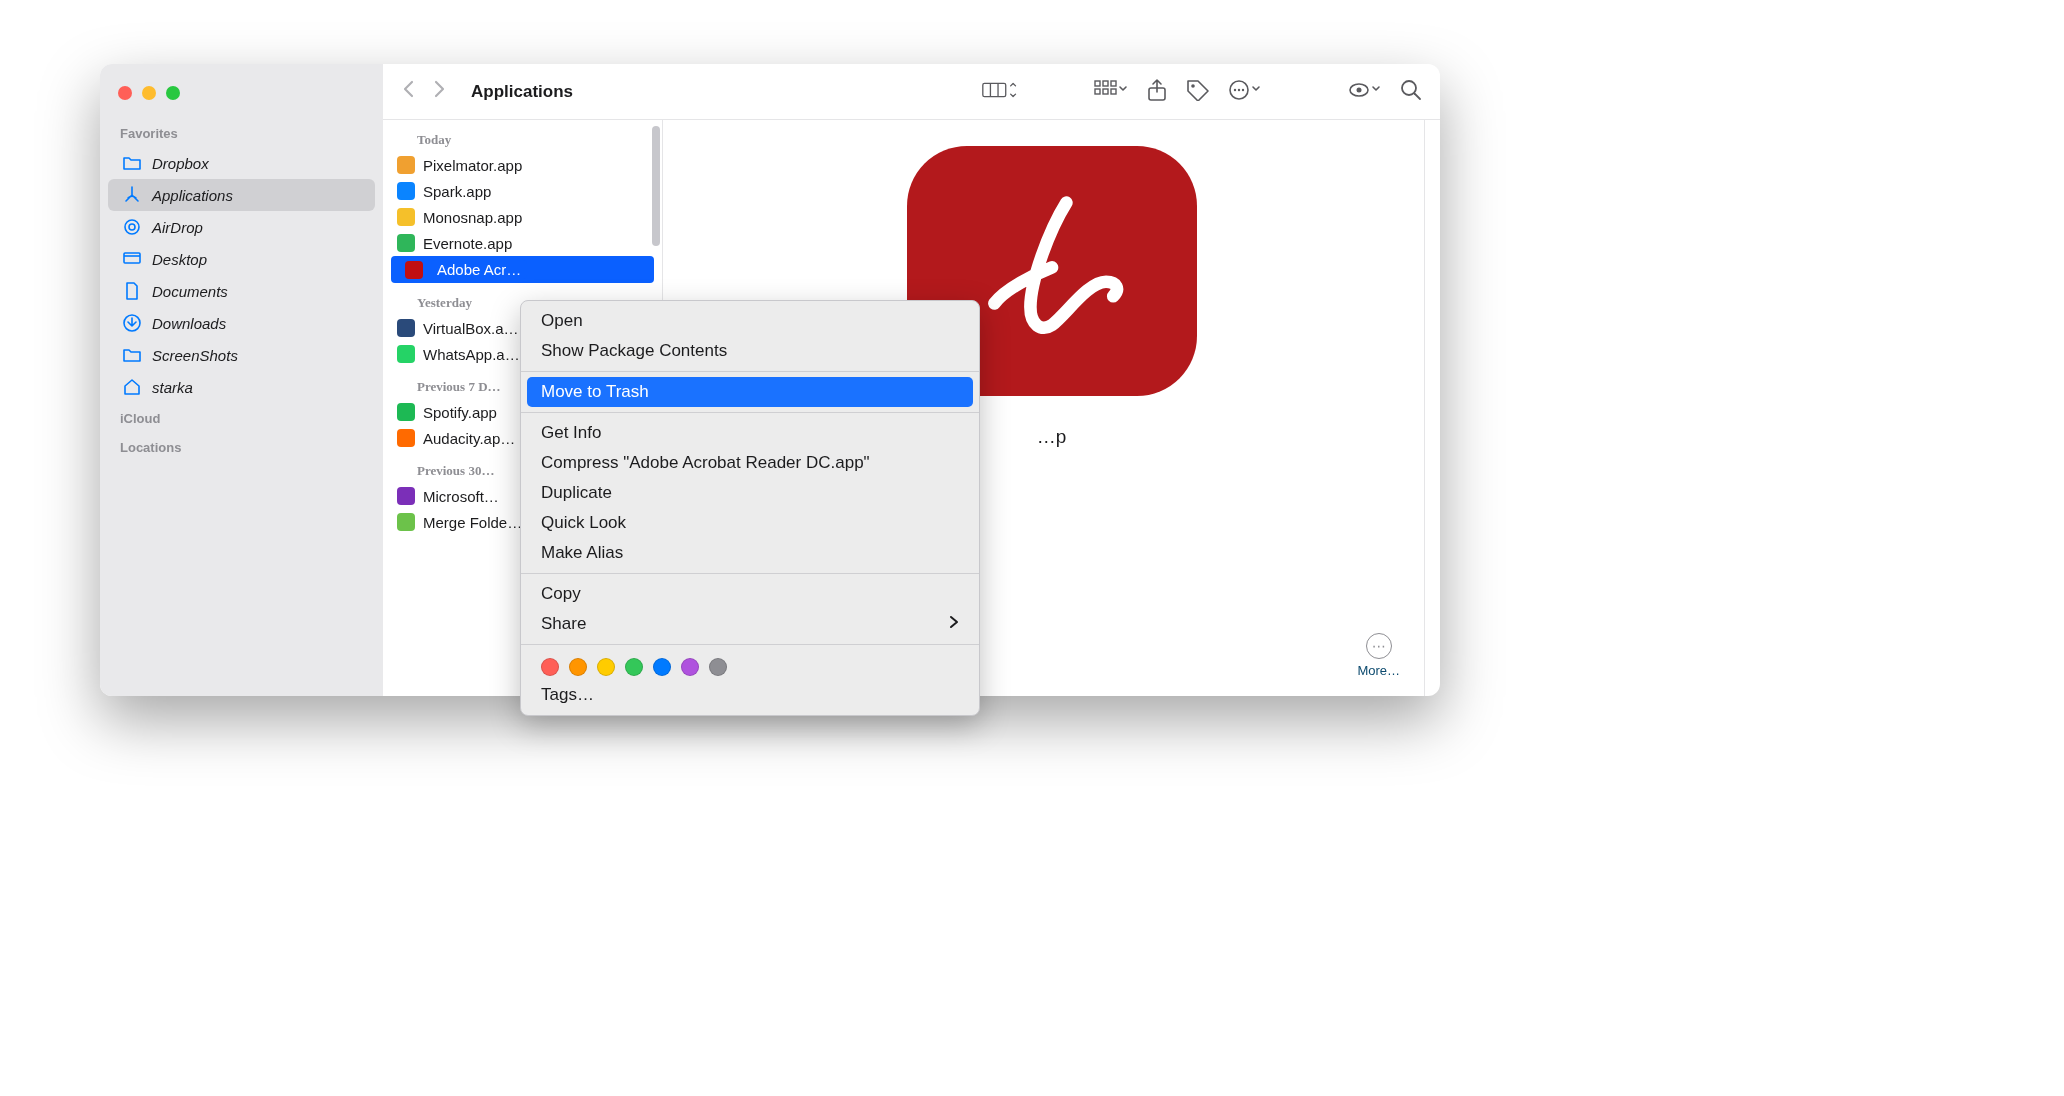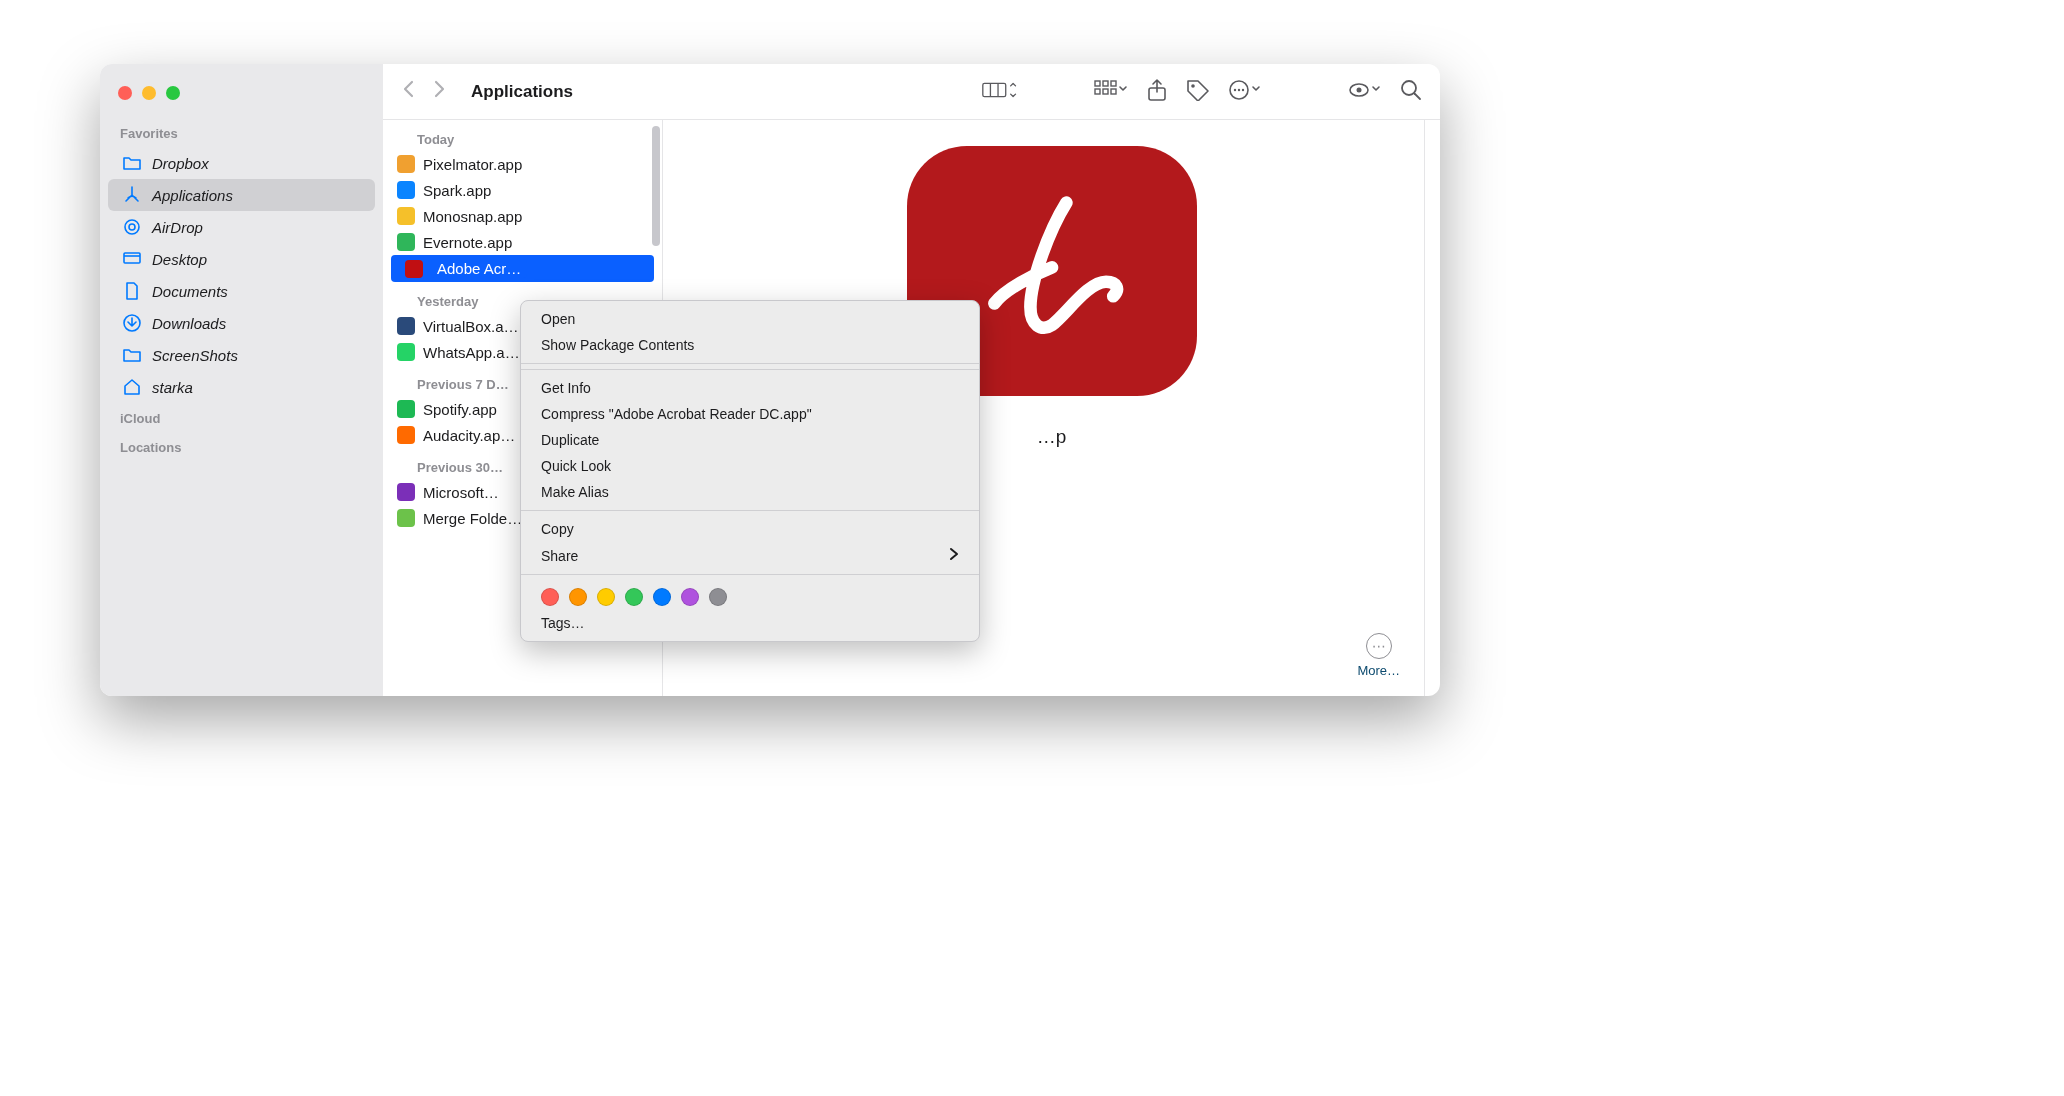--- a/index.html
+++ b/index.html
@@ -20,21 +20,21 @@
 
 .main { flex: 1; display: flex; flex-direction: column; }
 .toolbar { height: 56px; display: flex; align-items: center; padding: 0 18px; gap: 18px; border-bottom: 1px solid #e5e5e7; }
 .nav-arrow { color: #b0b0b4; font-size: 20px; }
 .title { font-size: 17px; font-weight: 600; color: #1c1c1e; margin-left: 6px; }
 .spacer { flex: 1; }
 .tb-icon { color: #5a5a5e; }
 
 .content { flex: 1; display: flex; }
 .file-col { width: 280px; border-right: 1px solid #e5e5e7; overflow-y: auto; position: relative; }
-.group-label { font-size: 13px; color: #8e8e93; font-weight: 600; padding: 12px 18px 4px 34px; }
+.group-label { font-size: 13px; color: #8e8e93; font-weight: 600; padding: 12px 18px 4px 34px; font-family: Liberation Serif, serif; }
 .file-item { display: flex; align-items: flex-end; gap: 8px; padding: 4px 14px; font-size: 15px; color: #1c1c1e; white-space: nowrap; overflow: hidden; }
 .file-item.selected { background: #0a60ff; border-radius: 4px; margin: 0 8px; }
 .file-item.selected .file-label { background: #0a60ff; color: #fff; border-radius: 4px; padding: 1px 6px; }
 .app-icon { width: 18px; height: 18px; border-radius: 4px; flex-shrink: 0; display:flex; align-items:center; justify-content:center; font-size:12px; color:#fff; }
 .file-col::-webkit-scrollbar { width: 10px; }
 .file-col::-webkit-scrollbar-thumb { background: #c7c7cc; border-radius: 5px; }
 .scrollbar-track { position:absolute; top:6px; right:2px; width:8px; height:120px; background:#c7c7cc; border-radius:4px; }
 
 .preview { flex: 1; display: flex; flex-direction: column; align-items: center; padding-top: 26px; position:relative; }
 .acro-icon { width: 290px; height: 250px; background: #b3191c; border-radius: 60px; display: flex; align-items: center; justify-content: center; }
@@ -42,21 +42,21 @@
 .more-btn { position:absolute; bottom:18px; right:40px; text-align:center; }
 .more-circle { width:26px; height:26px; border:1.5px solid #8e8e93; border-radius:50%; display:flex; align-items:center; justify-content:center; color:#8e8e93; font-size:14px; margin:0 auto 4px; }
 .more-text { font-size:13px; color:#0c4a6e; }
 .preview-scroll { position:absolute; top:0; right:0; width:16px; height:100%; border-left:1px solid #e5e5e7; }
 
 .context-menu {
   position: absolute; left: 520px; top: 300px; width: 460px;
   background: #ececec; border: 1px solid #c8c8cc; border-radius: 8px;
   box-shadow: 0 10px 30px rgba(0,0,0,0.25); padding: 5px 0; z-index: 100;
 }
-.cm-item { padding: 5px 20px; font-size: 14px; color: #1c1c1e; display:flex; align-items:flex-end; justify-content:space-between; }
+.cm-item { padding: 5px 20px; font-size: 17px; color: #1c1c1e; display:flex; align-items:flex-end; justify-content:space-between; }
 .cm-item.highlight { background: #1a72ff; color: #fff; margin: 0 6px; border-radius: 5px; padding: 5px 14px; }
 .cm-sep { height: 1px; background: #cfcfd2; margin: 5px 0; }
 .tag-row { display:flex; gap:10px; padding: 8px 20px 4px; }
 .tag-dot { width:18px; height:18px; border-radius:50%; border:1px solid rgba(0,0,0,0.15); }
 </style>
 </head>
 <body>
 
 <div class="window">
   <div class="sidebar">
@@ -283,20 +283,23 @@
 
 <div class="context-menu">
   <div id="cm-items">
       <div class="cm-item">
         <span>Open</span>
       </div>
       <div class="cm-item">
         <span>Show Package Contents</span>
       </div>
       <div class="cm-sep"></div>
+      <div class="cm-item highlight">
+        <span>Move to Trash</span>
+      </div>
       <div class="cm-sep"></div>
       <div class="cm-item">
         <span>Get Info</span>
       </div>
       <div class="cm-item">
         <span>Compress "Adobe Acrobat Reader DC.app"</span>
       </div>
       <div class="cm-item">
         <span>Duplicate</span>
       </div>

